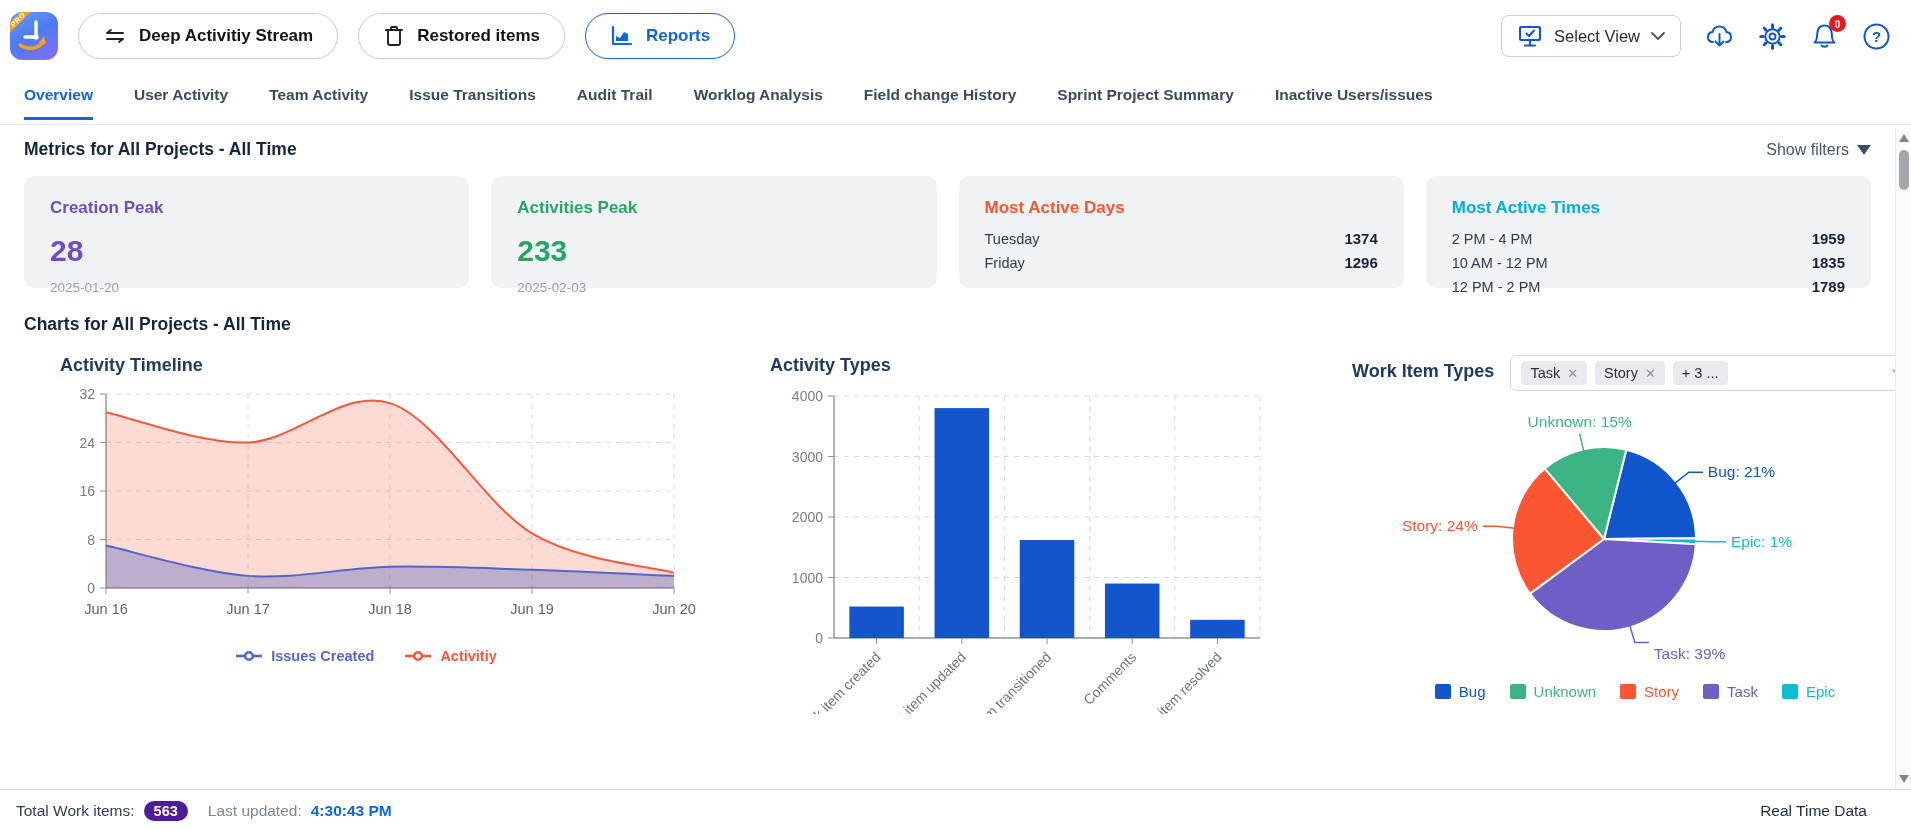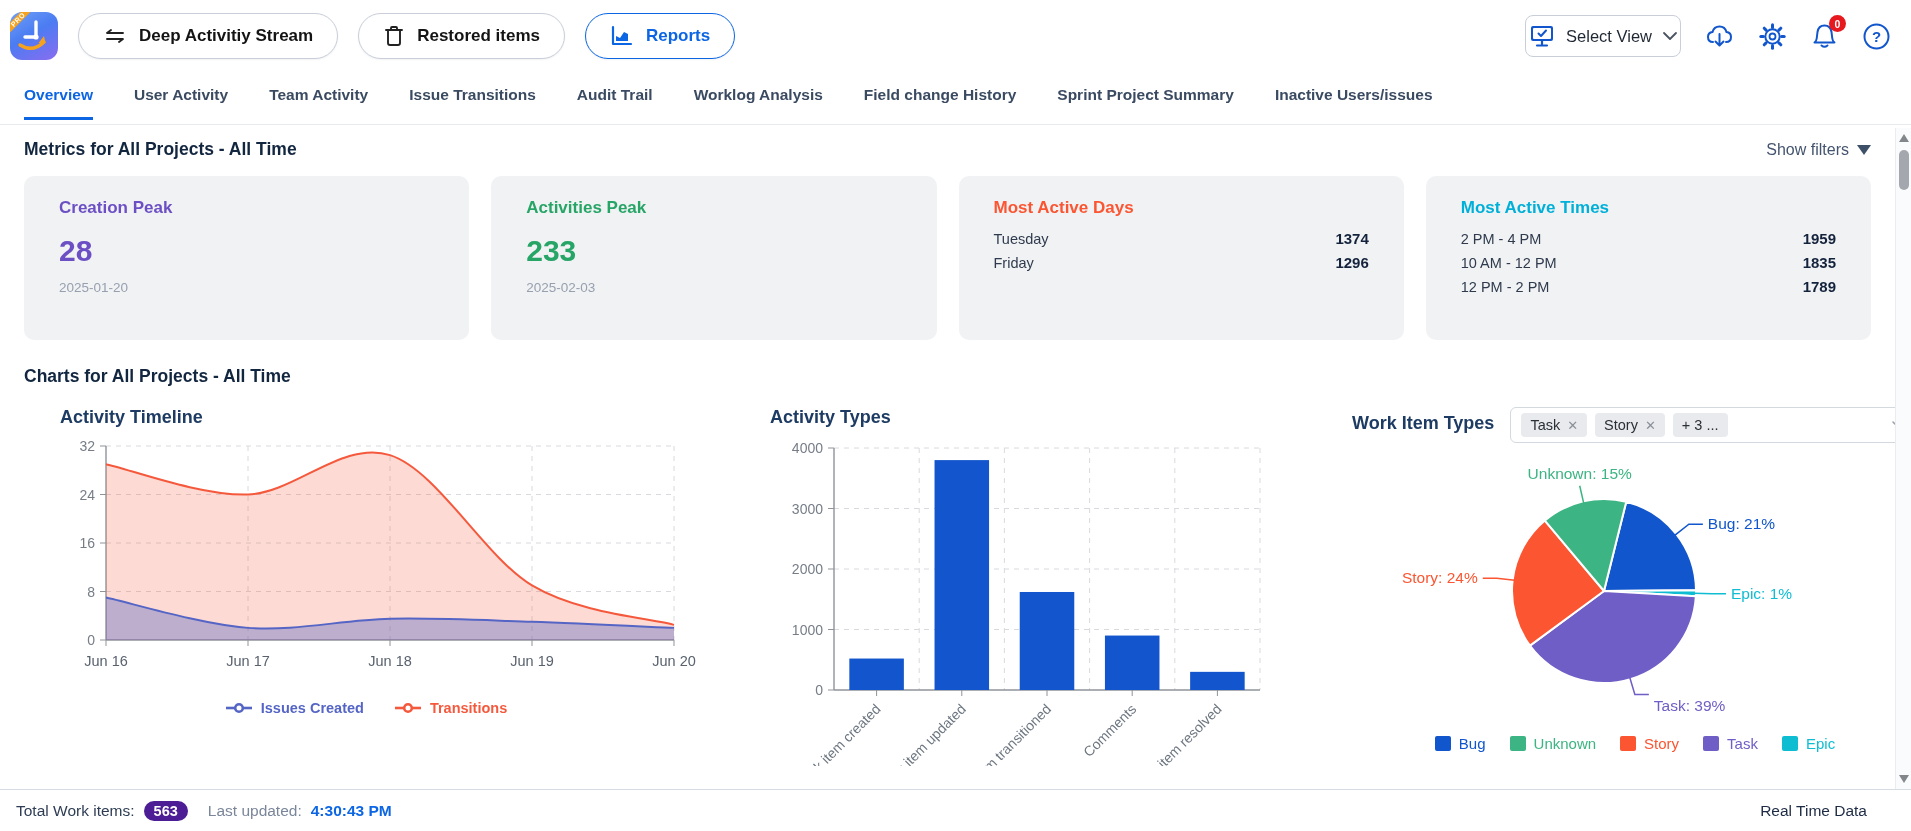--- a/index.html
+++ b/index.html
@@ -11,21 +11,21 @@
   .topbar { height:66px; display:flex; align-items:center; gap:20px; padding:6px 20px 0 10px; }
   .logo { position:relative; width:48px; height:48px; border-radius:12px; flex:0 0 auto;
     background:linear-gradient(150deg,#6fa0f6 0%,#4b7cf2 45%,#8a6cf0 100%); overflow:hidden; cursor:pointer; }
   .logo-ribbon { position:absolute; top:4px; left:-14px; width:44px; transform:rotate(-45deg);
     background:#f6a21c; color:#fff; font-size:7px; font-weight:700; text-align:center; letter-spacing:.5px; }
   .pill { display:inline-flex; align-items:center; gap:12px; height:46px; padding:0 24px;
     border-radius:24px; border:1.5px solid #c9ced8; background:#fff; font-size:17px; font-weight:600;
     color:#141414; cursor:pointer; box-shadow:0 1px 2px rgba(9,30,66,.06); font-family:inherit; }
   .pill.active { color:#0c66e4; border-color:#0c66e4; }
   .topbar-right { margin-left:auto; display:flex; align-items:center; gap:24px; }
-  .select-view { display:inline-flex; align-items:center; gap:10px; height:42px; padding:0 2px;
+  .select-view { display:inline-flex; align-items:center; gap:10px; height:42px; padding:0 14px;
     border-radius:8px; border:1px solid #c9ced8; background:#fff; font-size:16.5px; color:#1f2733;
     cursor:pointer; font-family:inherit; }
   .iconbtn { position:relative; background:none; border:none; cursor:pointer; padding:0; line-height:0; }
   .nbadge { position:absolute; top:-7px; right:-8px; min-width:17px; height:17px; border-radius:9px;
     background:#e5191e; color:#fff; font-size:10.5px; font-weight:700; display:flex; align-items:center;
     justify-content:center; padding:0 4px; font-family:inherit; }
 
   
   .tabbar { display:flex; gap:41px; padding:20px 24px 4px; border-bottom:1px solid #e7eaee; }
   .tab { font-size:15.5px; font-weight:600; color:#3a4a61; padding-bottom:13px;
@@ -35,21 +35,21 @@
   
   .content { position:relative; padding:14px 24px 0; }
   .section-head { display:flex; justify-content:space-between; align-items:center; }
   .h2 { font-size:17.5px; font-weight:700; color:#12263f; }
   .show-filters { display:flex; align-items:center; gap:8px; font-size:16px; color:#44546f;
     margin-right:16px; cursor:pointer; }
   .tri-down { width:0; height:0; border-left:7px solid transparent; border-right:7px solid transparent;
     border-top:10px solid #3d5068; }
 
   .cards { display:grid; grid-template-columns:repeat(4,1fr); gap:22px; margin-top:16px; margin-right:16px; }
-  .card { background:#f1f2f4; border-radius:10px; padding:22px 35px; height:164px; }
+  .card { background:#f1f2f4; border-radius:10px; padding:22px 26px; height:112px; }
   .card-title { font-size:17px; font-weight:700; }
   .card-value { font-size:30px; font-weight:700; margin-top:16px; }
   .card-sub { font-size:13.5px; color:#97a0af; margin-top:12px; }
   .card-rows { margin-top:12px; }
   .card-row { display:flex; justify-content:space-between; align-items:center; margin-top:7px; font-size:14.5px; }
   .card-row .lab { color:#2f3b4d; }
   .card-row .val { font-weight:700; color:#14233c; font-size:15px; }
 
   .charts-heading { margin-top:26px; }
 
@@ -307,21 +307,21 @@
                 <line x1="1" y1="6" x2="27" y2="6" stroke="#5565c5" stroke-width="2.6"></line>
                 <circle cx="14" cy="6" r="3.8" fill="#fff" stroke="#5565c5" stroke-width="2.6"></circle>
               </svg>
               <span style="color: rgb(85, 101, 197);">Issues Created</span>
             </span>
             <span class="tl-item">
               <svg width="28" height="12">
                 <line x1="1" y1="6" x2="27" y2="6" stroke="#f5593d" stroke-width="2.6"></line>
                 <circle cx="14" cy="6" r="3.8" fill="#fff" stroke="#f5593d" stroke-width="2.6"></circle>
               </svg>
-              <span style="color: rgb(245, 89, 61);">Transitions</span>
+              <span style="color: rgb(245, 89, 61);">Activitiy</span>
             </span>
           </div>
       </section>
 
       <section class="panel panel-bars">
         <h3>Activity Types</h3>
         <svg id="barChart" class="chart" width="522" height="330" viewBox="0 0 522 330">
             <line x1="66" y1="193.5" x2="492" y2="193.5" stroke="#d9dadd" stroke-dasharray="5 5"></line>
             <line x1="66" y1="133" x2="492" y2="133" stroke="#d9dadd" stroke-dasharray="5 5"></line>
             <line x1="66" y1="72.5" x2="492" y2="72.5" stroke="#d9dadd" stroke-dasharray="5 5"></line>

